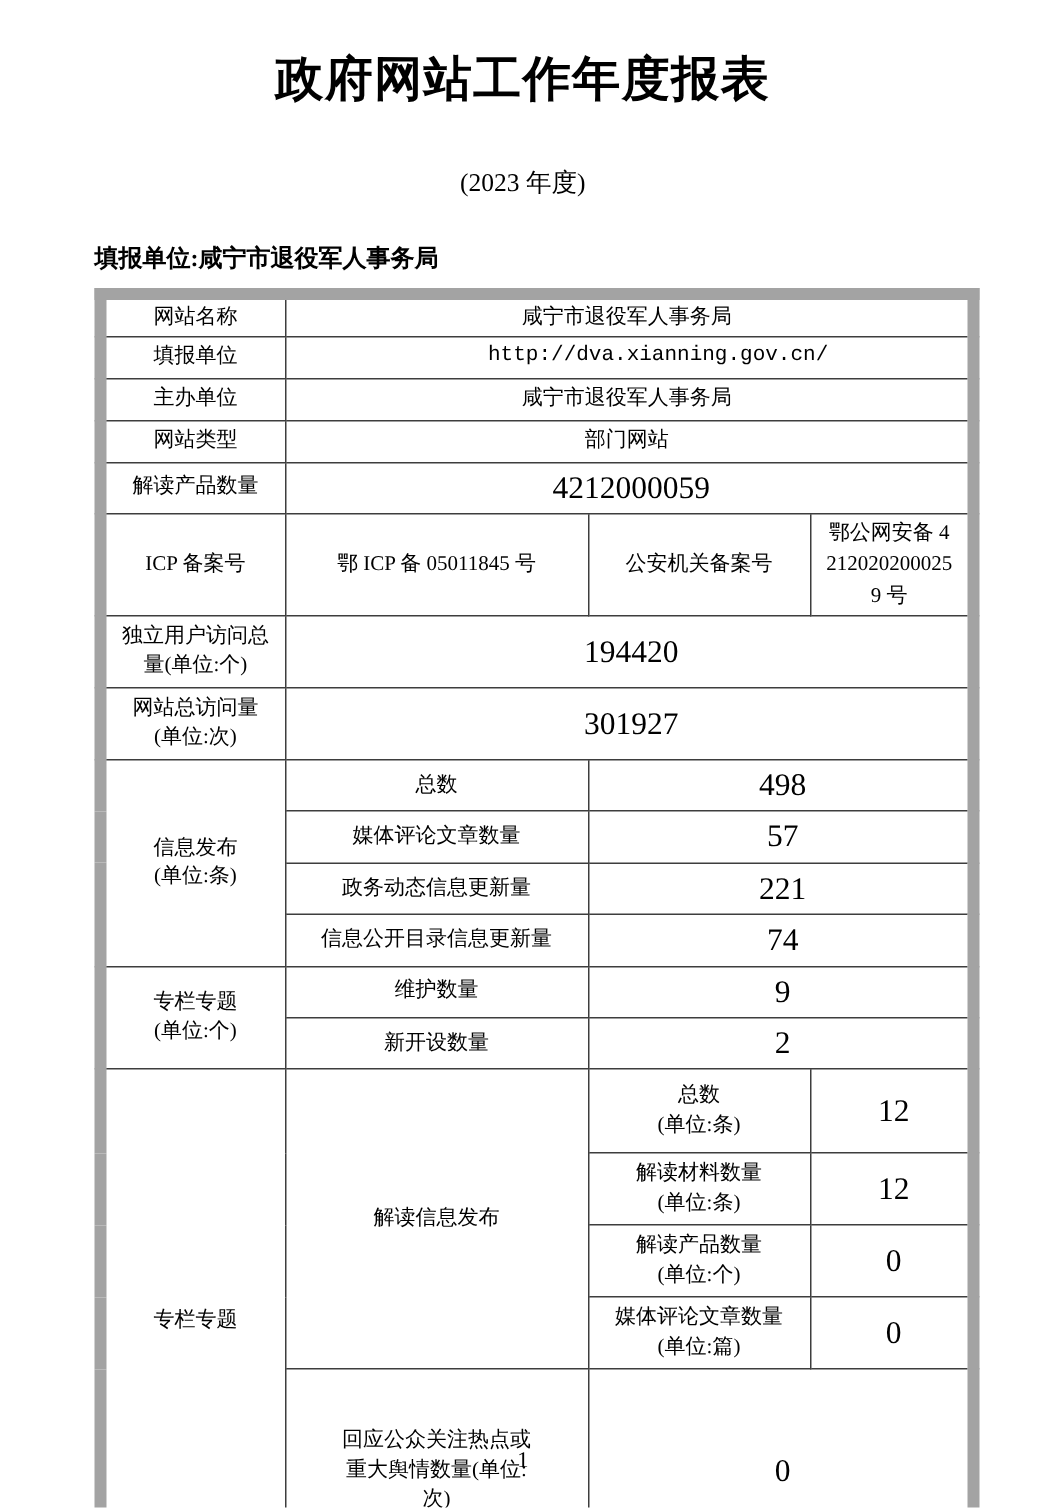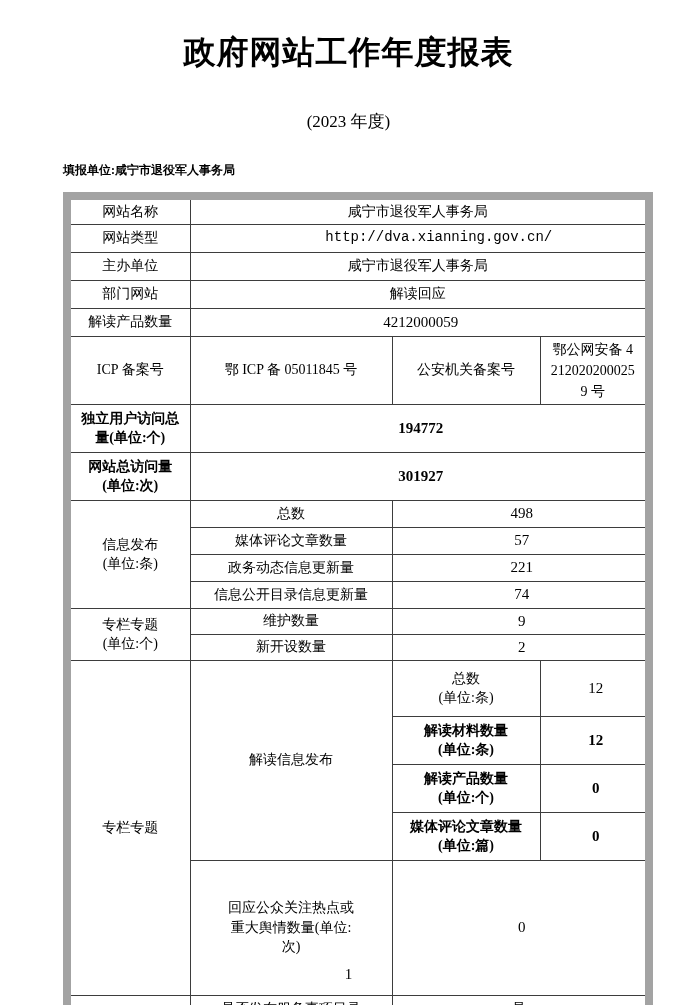--- a/index.html
+++ b/index.html
@@ -16,45 +16,45 @@
     text-align: center;
     font-family: Liberation Mono, monospace;
     font-weight: bold; font-size: 32px; letter-spacing: 1px;
   }
   .subtitle {
     position: absolute; top: 93px; left: 0; width: 697px;
     text-align: center; font-size: 17px; margin-top: 17px;
   }
   .unit-line {
     position: absolute; top: 162px; left: 63px;
-    font-size: 12px; font-weight: bold;
+    font-size: 16px; font-weight: bold;
     font-family: "Liberation Serif", "DejaVu Serif", serif;
     text-align: center;
   }
   table.report {
     position: absolute; top: 192px; left: 63px;
     width: 582px;
     border-collapse: collapse; table-layout: fixed;
     border: 8px solid #a3a3a3;
   }
   td {
     border: 1px solid #3d3d3d;
     text-align: center; vertical-align: middle;
     font-size: 14px; line-height: 1.4;
     padding: 2px 6px;
     white-space: pre-line;
     overflow: hidden;
   }
-  td.val { font-size: 15px; padding-left: 12px; }
+  td.val { font-size: 21px; padding-left: 12px; }
   td.mono { font-family: "Liberation Mono", "DejaVu Sans Mono", monospace; font-size: 14px; padding-left: 48px; }
   td.breakall { word-break: break-all; padding: 2px 9px; line-height: 1.5; }
   .hotspot-inner { max-width: 130px; margin: 16px auto; }
   tr.r28 { height: 28px; }
   tr.r67 { height: 67px; }
-  tr.r48 { height: 48px; font-weight: bold; }
+  tr.r48 { height: 48px; }
   tr.r27 { height: 27px; }
   tr.r26 { height: 26px; }
   tr.r56 { height: 56px; }
   tr.r30 { height: 30px; }
   .page-num {
     position: absolute; top: 966px; left: 0; width: 697px;
     text-align: center; font-size: 15px;
   }
 </style>
 </head>
@@ -70,44 +70,44 @@
       <col style="width:202px">
       <col style="width:148px">
       <col style="width:109px">
   </colgroup>
   <tbody>
     <tr class="r28">
       <td>网站名称</td>
       <td colspan="3">咸宁市退役军人事务局</td>
     </tr>
     <tr class="r28">
-      <td>网站类型</td>
+      <td>填报单位</td>
       <td colspan="3" class="mono">http://dva.xianning.gov.cn/</td>
     </tr>
     <tr class="r28">
       <td>主办单位</td>
       <td colspan="3">咸宁市退役军人事务局</td>
     </tr>
     <tr class="r28">
-      <td>部门网站</td>
-      <td colspan="3">解读回应</td>
+      <td>网站类型</td>
+      <td colspan="3">部门网站</td>
     </tr>
     <tr class="r28">
       <td>解读产品数量</td>
       <td colspan="3" class="val">4212000059</td>
     </tr>
     <tr class="r67">
       <td>ICP 备案号</td>
       <td>鄂 ICP 备 05011845 号</td>
       <td>公安机关备案号</td>
       <td class="breakall">鄂公网安备 42120202000259 号</td>
     </tr>
     <tr class="r48">
       <td>独立用户访问总量(单位:个)</td>
-      <td colspan="3" class="val">194772</td>
+      <td colspan="3" class="val">194420</td>
     </tr>
     <tr class="r48">
       <td>网站总访问量
 (单位:次)</td>
       <td colspan="3" class="val">301927</td>
     </tr>
     <tr class="r27">
       <td rowspan="4">信息发布
 (单位:条)</td>
       <td>总数</td>

